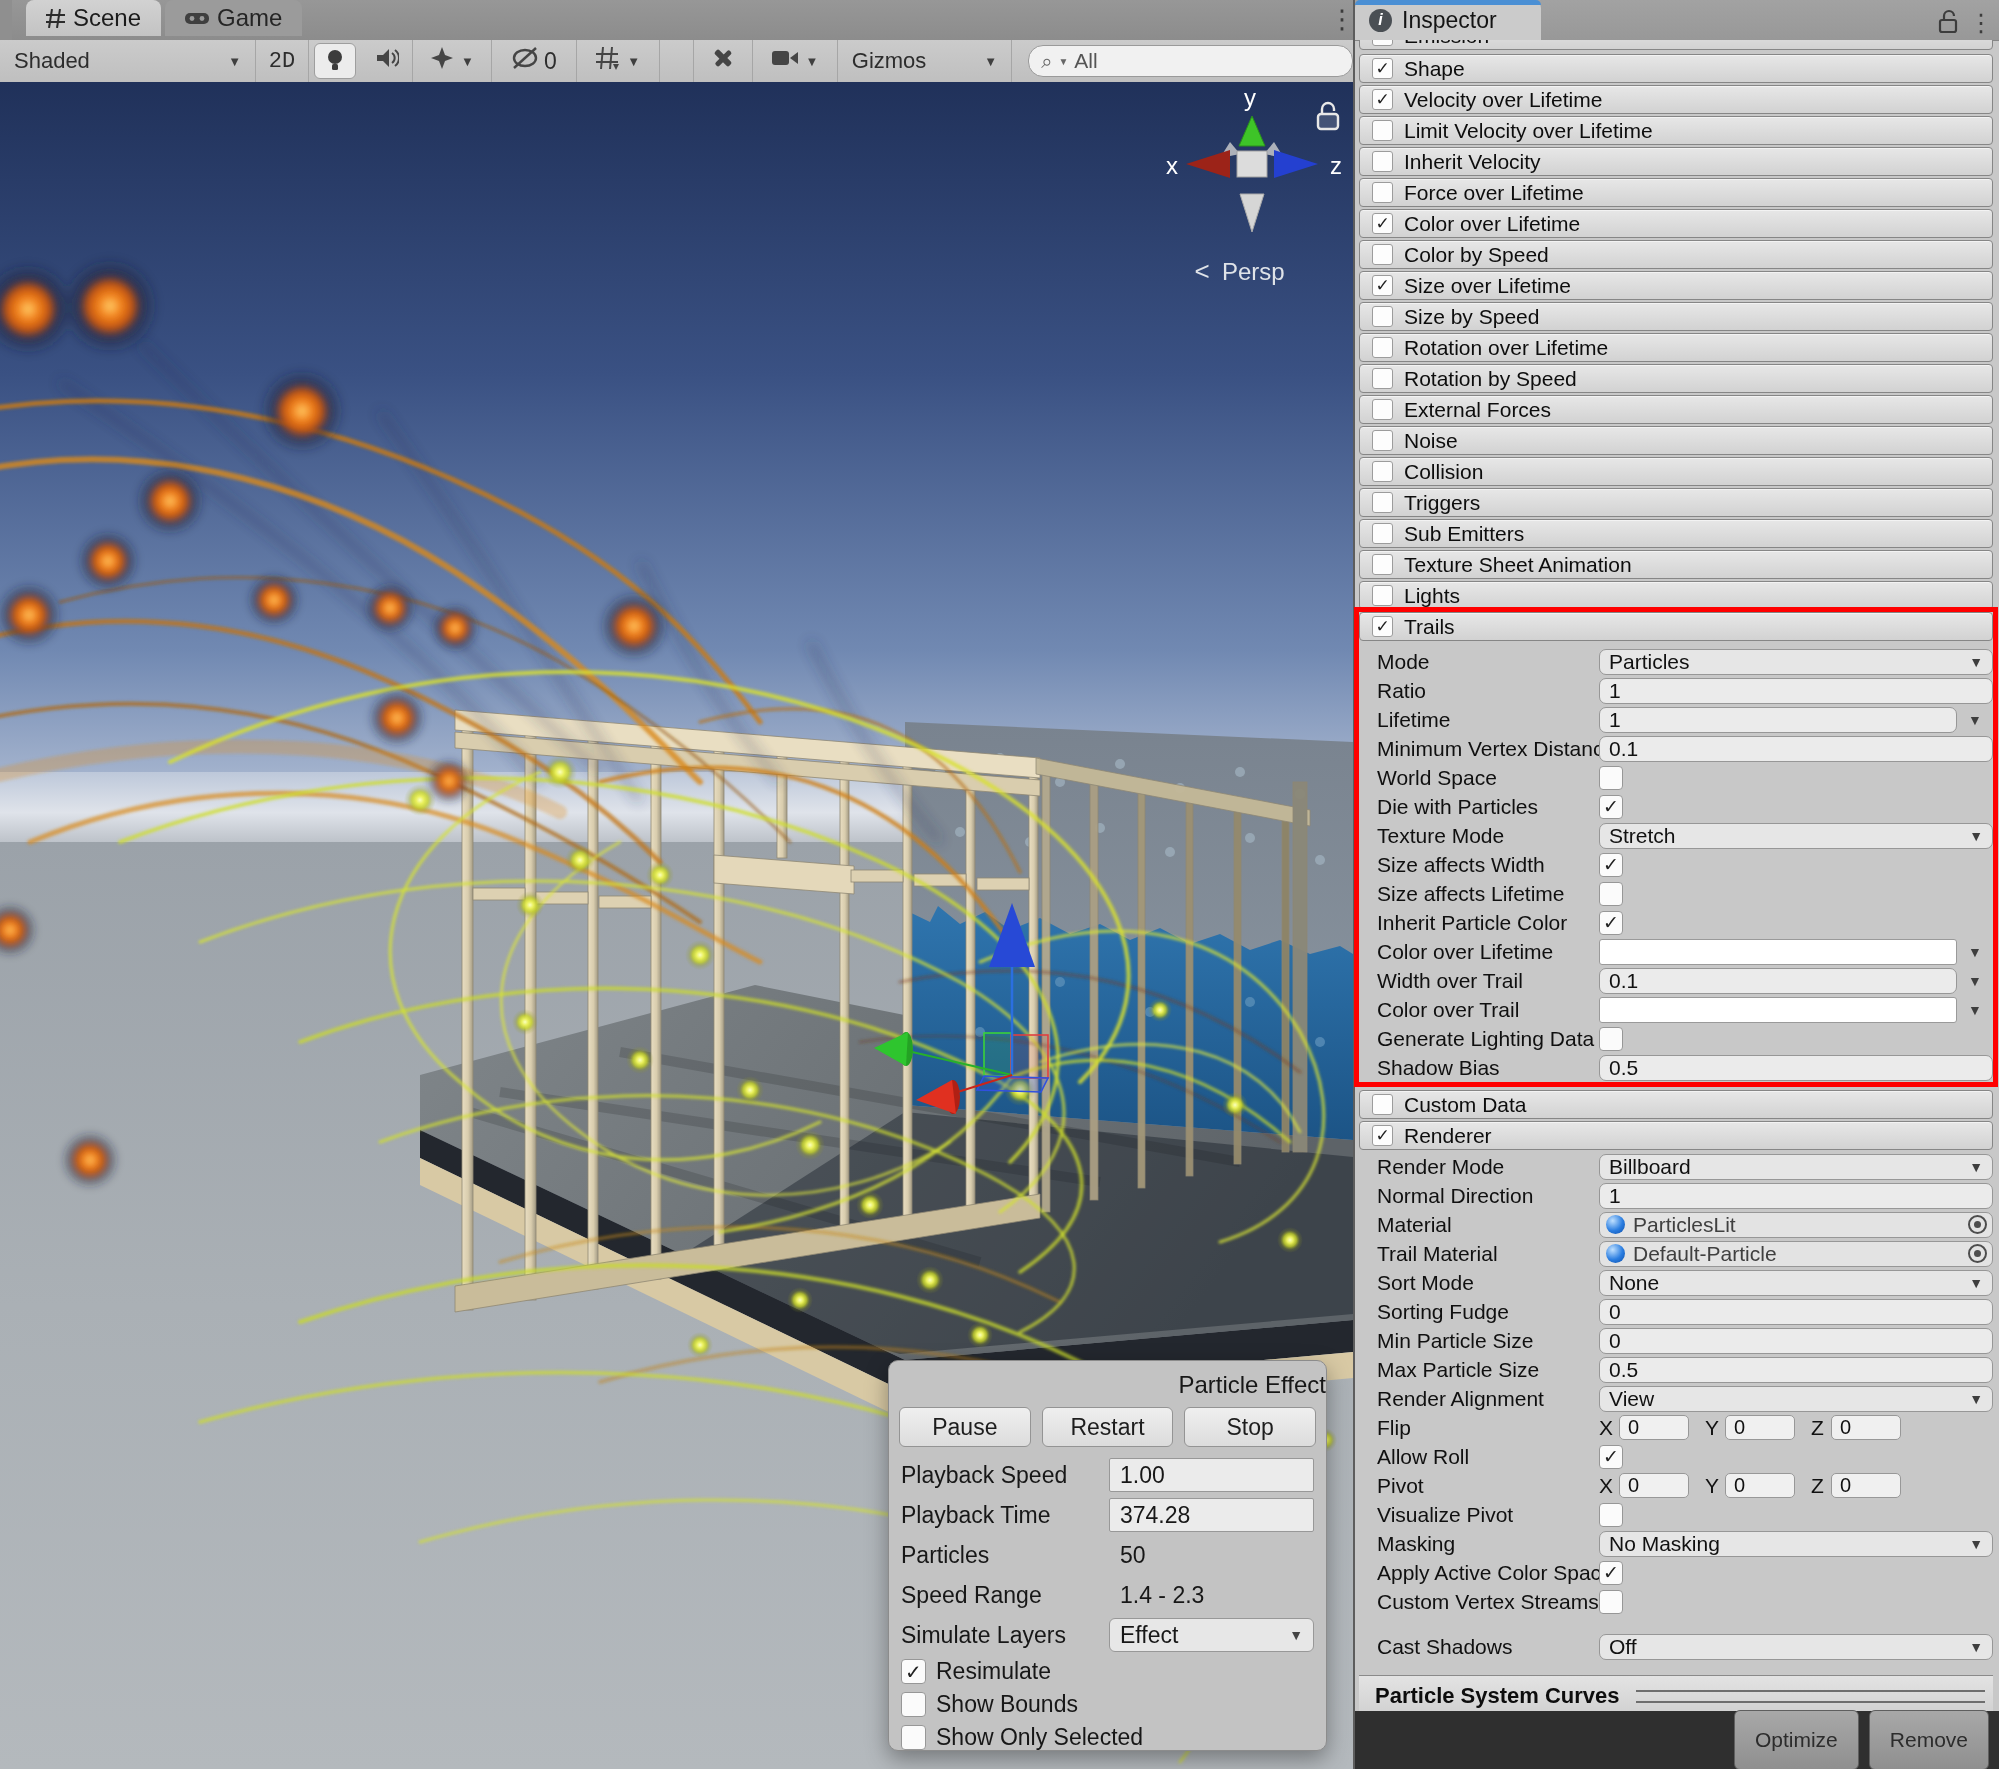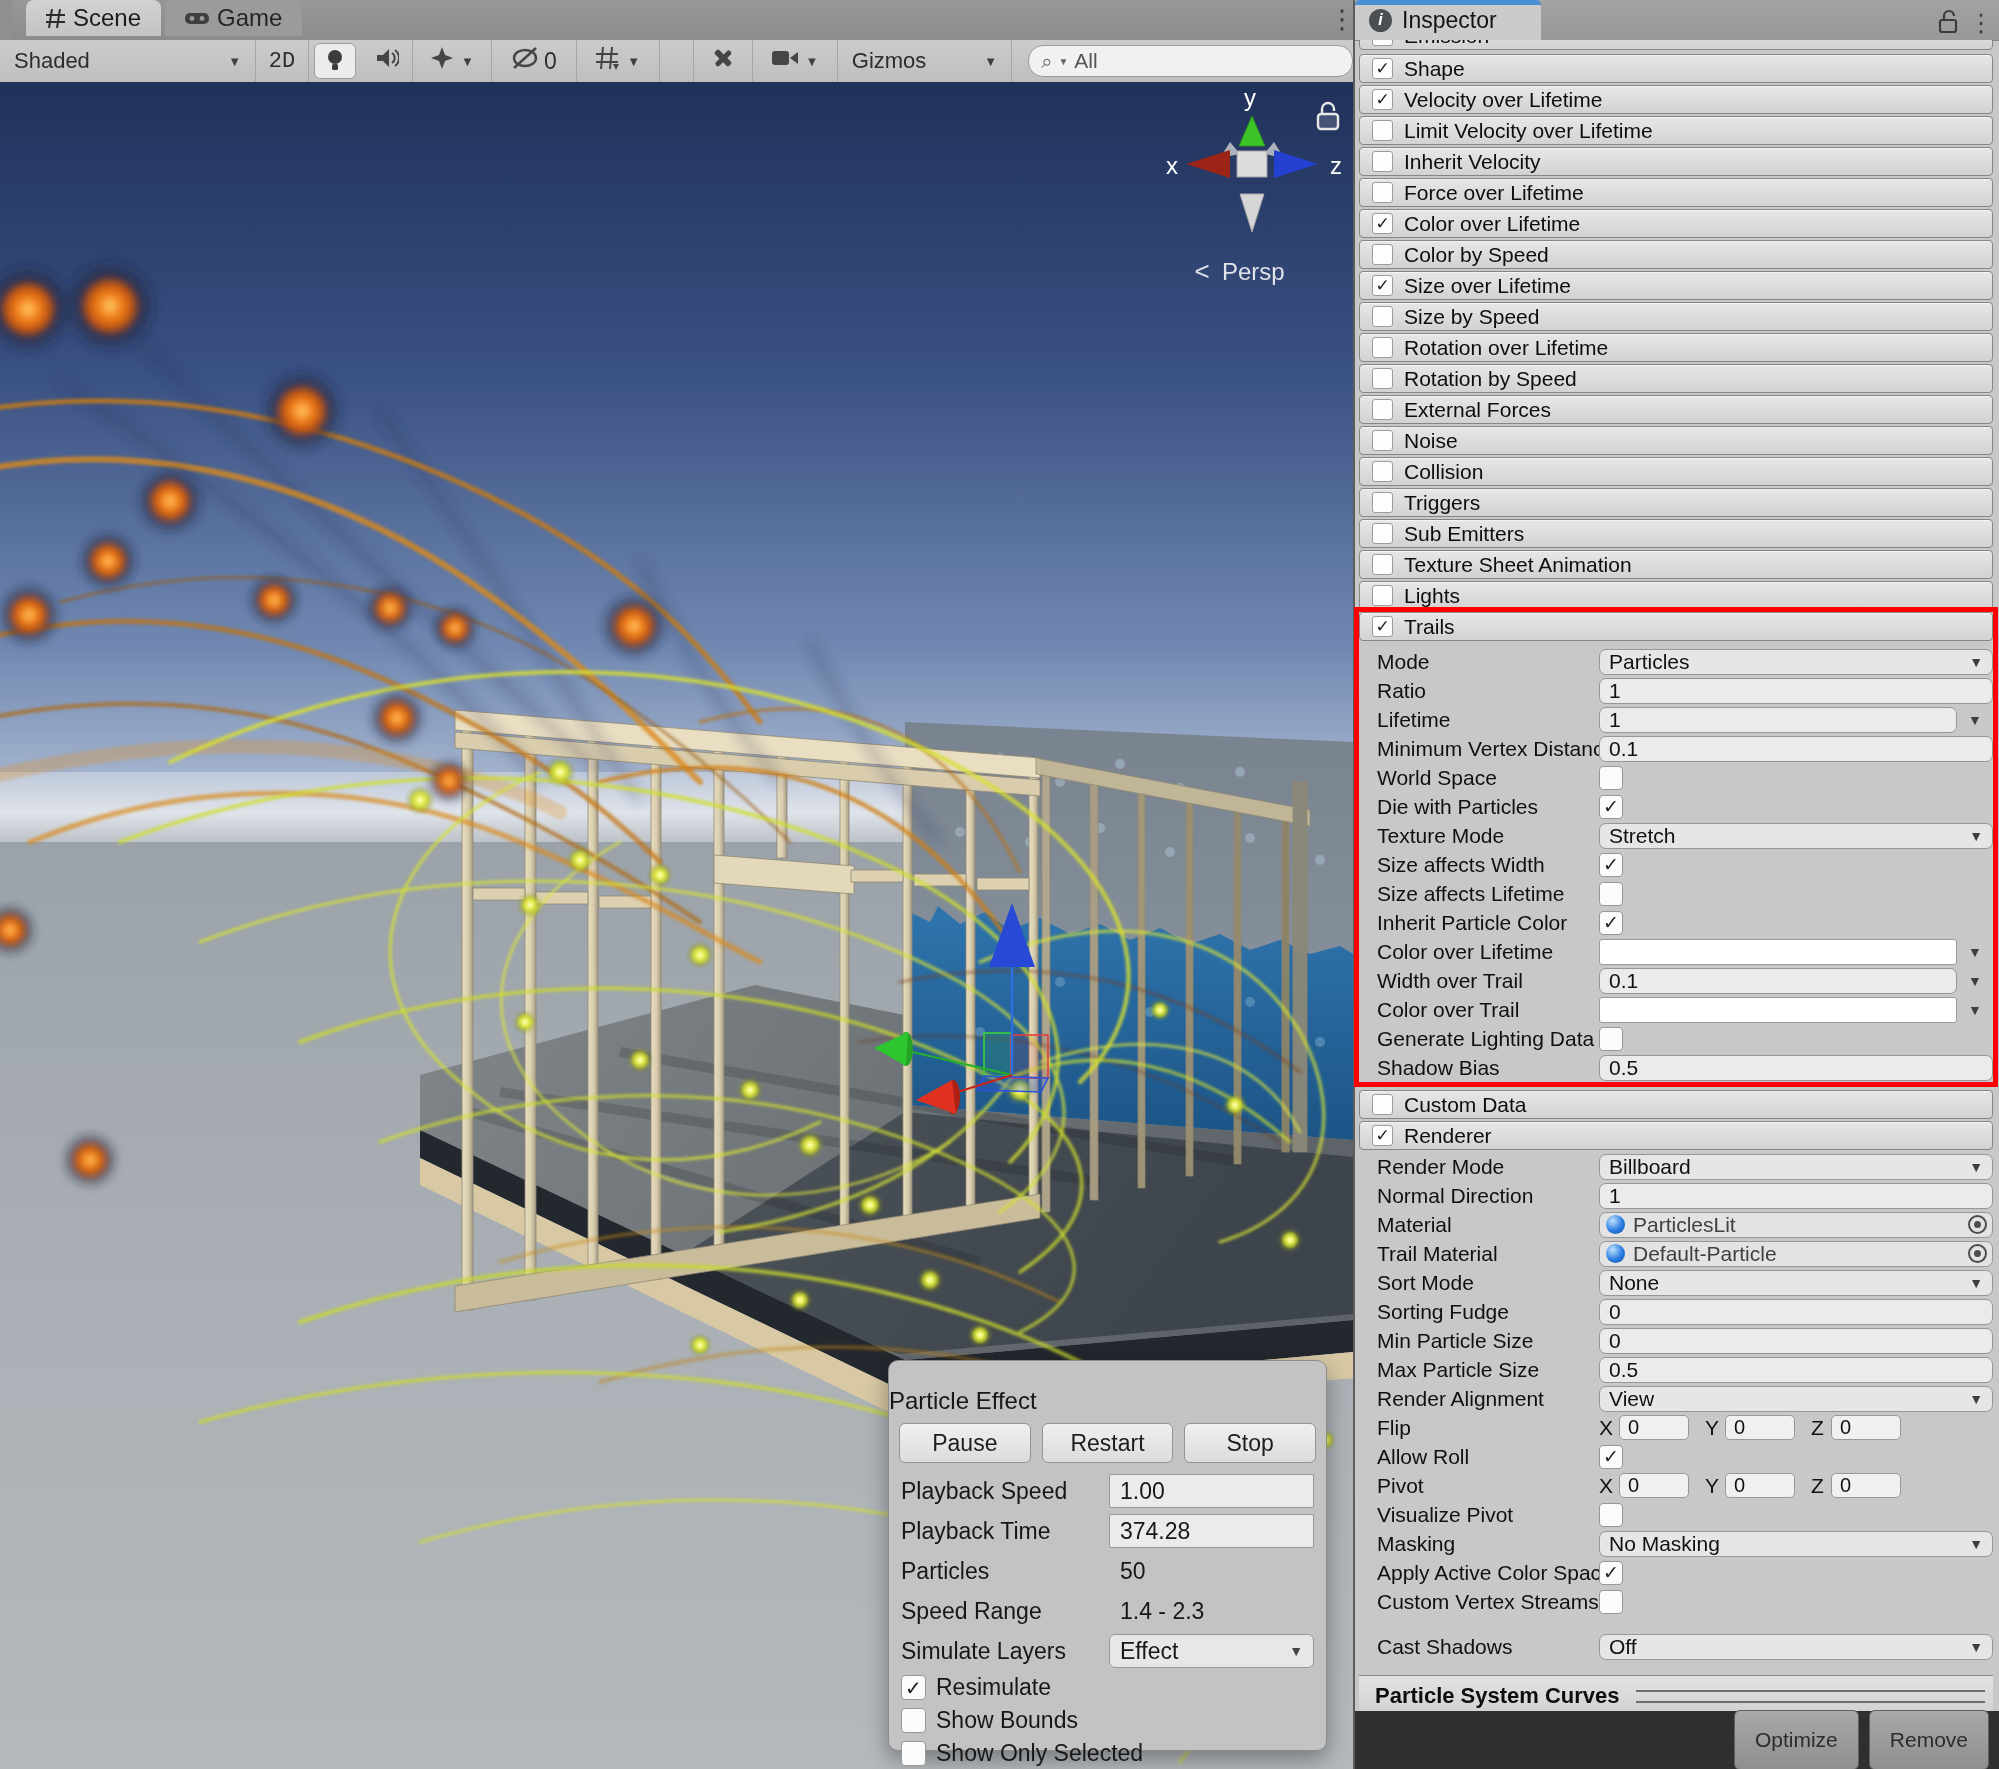--- a/index.html
+++ b/index.html
@@ -24,21 +24,21 @@
   .tb-sm{width:52px;font-family:Liberation Mono, monospace;}
   .tb-active{background:#ececec;border-radius:6px;margin:3px 2px;height:34px;border:1px solid #9e9e9e;}
   .searchbox{margin-left:16px;width:300px;height:30px;background:#f1f1f1;border:1px solid #9a9a9a;border-radius:15px;
              display:flex;align-items:center;padding:0 12px;color:#555;font-size:21px;gap:6px;}
   .searchbox .mag{font-size:20px;color:#666;}
   .searchbox .tinyarr{font-size:10px;color:#666;}
   .viewport{position:absolute;left:0;top:82px;width:1353px;height:1687px;}
   
   #pfx{position:absolute;left:888px;top:1360px;width:437px;height:389px;background:#c3c3c3;border:1px solid #8c8c8c;
        border-radius:10px;box-shadow:0 8px 22px rgba(0,0,0,.35);font-size:23px;color:#171717;}
-  #pfx .title{text-align:left;margin-top:26px;font-size:24px;}
+  #pfx .title{text-align:right;margin-top:10px;font-size:24px;}
   #pfx .btns{display:flex;gap:11px;padding:8px 10px 0 10px;}
   #pfx .btn{flex:1;height:38px;background:linear-gradient(#efefef,#dcdcdc);border:1px solid #949494;border-radius:6px;
             display:flex;align-items:center;justify-content:center;font-size:23px;color:#1d1d1d;}
   #pfx .row{display:flex;align-items:center;height:40px;padding:0 12px;}
   #pfx .row .lbl{width:208px;}
   #pfx .fld{flex:1;height:32px;background:#ebebeb;border:1px solid #989898;border-radius:2px;display:flex;
             align-items:center;padding:0 10px;}
   #pfx .static{flex:1;padding-left:11px;}
   #pfx .dd{flex:1;height:32px;background:#e7e7e7;border:1px solid #989898;border-radius:6px;display:flex;
            align-items:center;justify-content:space-between;padding:0 10px;}

